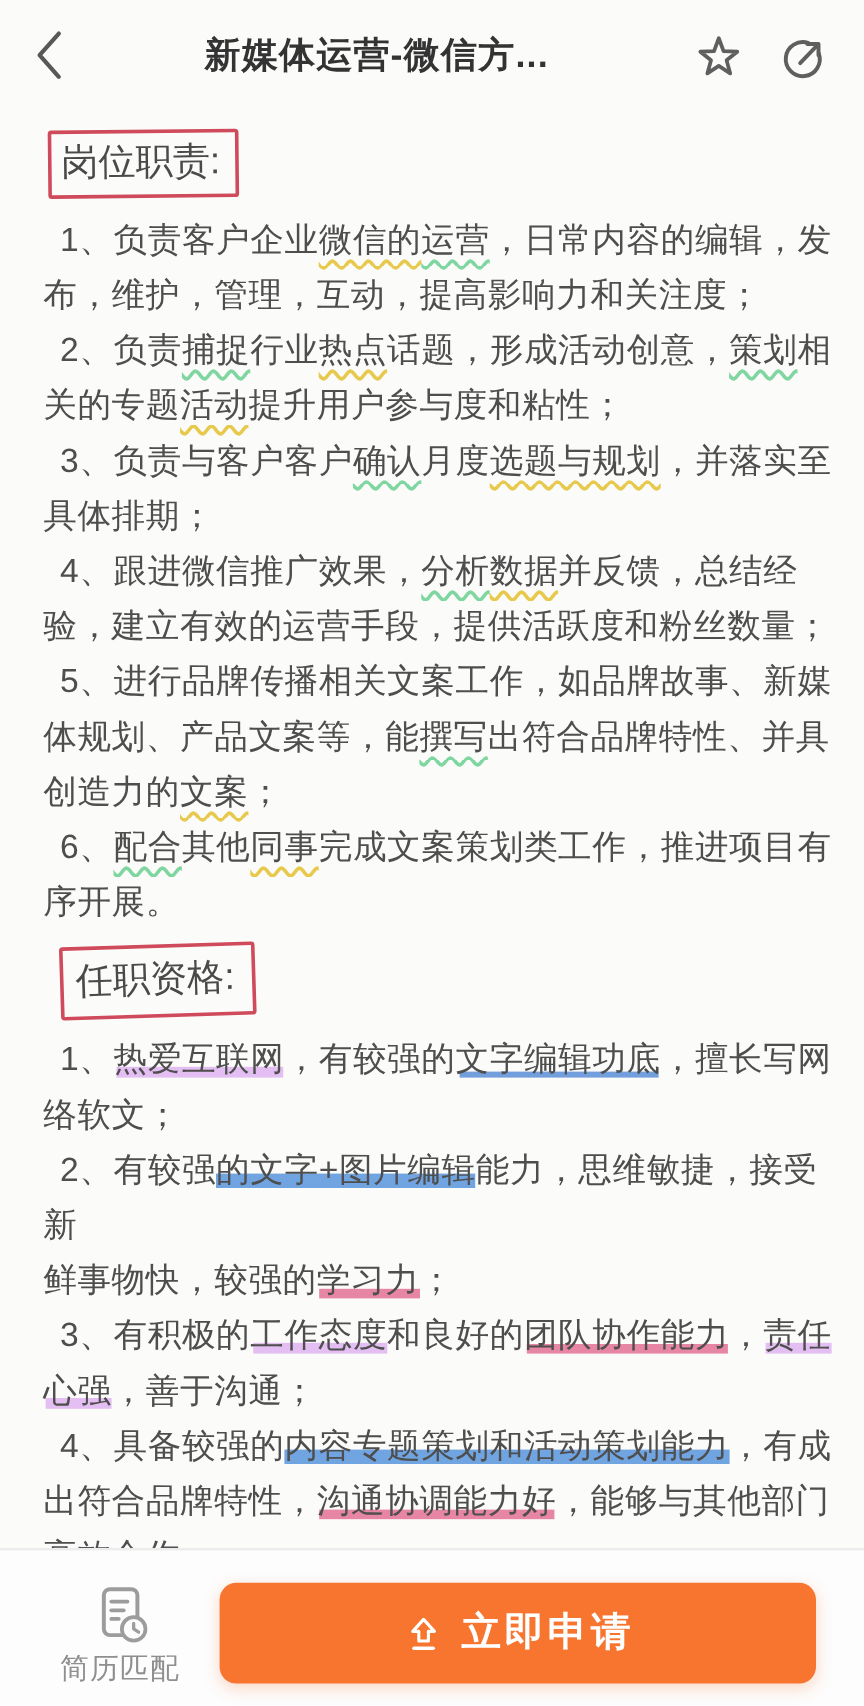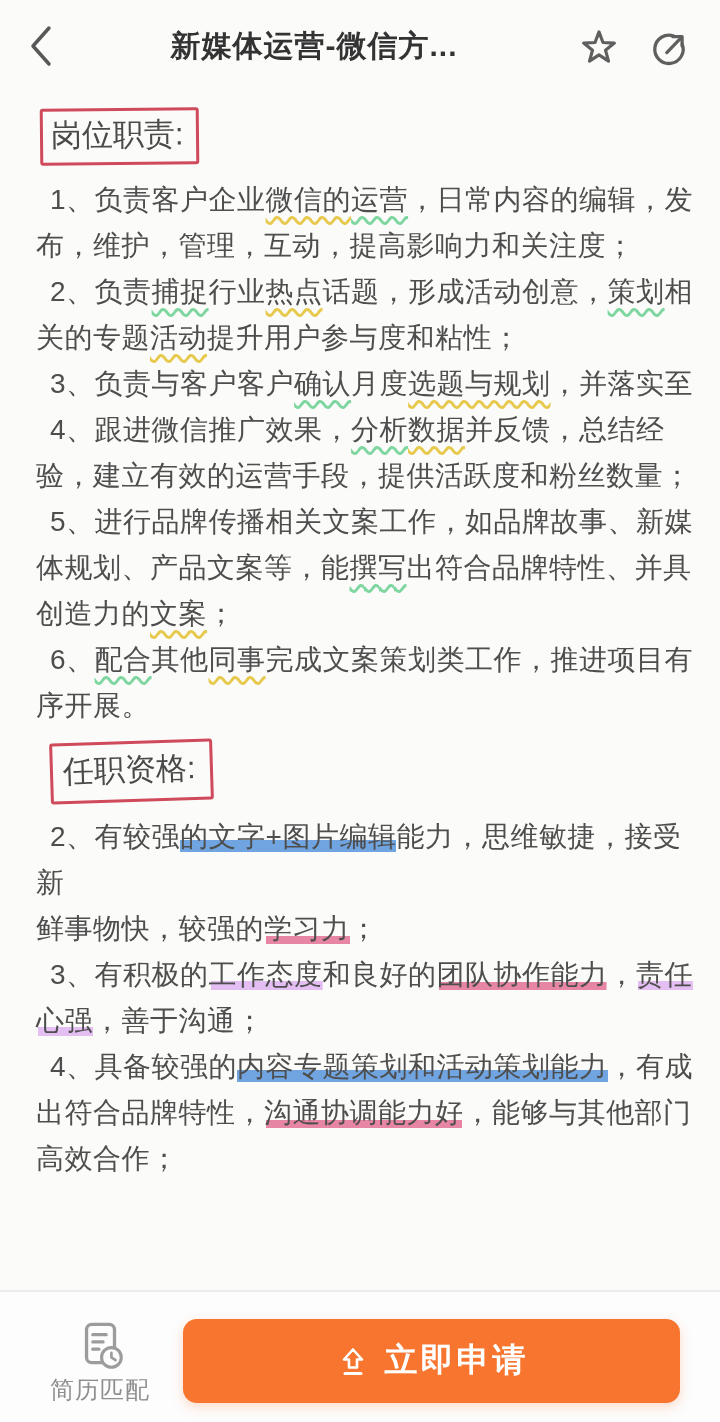--- a/index.html
+++ b/index.html
@@ -83,27 +83,28 @@
         <path d="M25.5 13.5 L34 13.5 L34 22" stroke="#5f5f5f" stroke-width="3" stroke-linecap="round" stroke-linejoin="round"></path>
       </svg>
     </div>
   </div>
 
   <div class="content" id="jd-content">
       <div class="jd-section sec1">
         <div class="jd-heading-row"><span class="jd-heading-box">岗位职责:</span></div>
         <p class="jd-item"><span class="seg">1、负责客户企业</span><span class="seg wy">微信的</span><span class="seg wg">运营</span><span class="seg">，日常内容的编辑，发</span><br><span class="seg">布，维护，管理，互动，提高影响力和关注度；</span></p>
         <p class="jd-item"><span class="seg">2、负责</span><span class="seg wg">捕捉</span><span class="seg">行业</span><span class="seg wy">热点</span><span class="seg">话题，形成活动创意，</span><span class="seg wg">策划</span><span class="seg">相</span><br><span class="seg">关的专题</span><span class="seg wy">活动</span><span class="seg">提升用户参与度和粘性；</span></p>
-        <p class="jd-item"><span class="seg">3、负责与客户客户</span><span class="seg wg">确认</span><span class="seg">月度</span><span class="seg wy">选题与规划</span><span class="seg">，并落实至</span><br></p>
+        <p class="jd-item"><span class="seg">3、负责与客户客户</span><span class="seg wg">确认</span><span class="seg">月度</span><span class="seg wy">选题与规划</span><span class="seg">，并落实至</span><br><span class="seg">具体排期；</span></p>
         <p class="jd-item"><span class="seg">4、跟进微信推广效果，</span><span class="seg wg">分析</span><span class="seg wy">数据</span><span class="seg">并反馈，总结经</span><br><span class="seg">验，建立有效的运营手段，提供活跃度和粉丝数量；</span></p>
         <p class="jd-item"><span class="seg">5、进行品牌传播相关文案工作，如品牌故事、新媒</span><br><span class="seg">体规划、产品文案等，能</span><span class="seg wg">撰写</span><span class="seg">出符合品牌特性、并具</span><br><span class="seg">创造力的</span><span class="seg wy">文案</span><span class="seg">；</span></p>
         <p class="jd-item"><span class="seg">6、</span><span class="seg wg">配合</span><span class="seg">其他</span><span class="seg wy">同事</span><span class="seg">完成文案策划类工作，推进项目有</span><br><span class="seg">序开展。</span></p>
       </div>
       <div class="jd-section sec2">
         <div class="jd-heading-row"><span class="jd-heading-box">任职资格:</span></div>
+        <p class="jd-item"><span class="seg">1、</span><span class="seg mp">热爱互联网</span><span class="seg">，有较强的</span><span class="seg pb">文字编辑功底</span><span class="seg">，擅长写网</span><br><span class="seg">络软文；</span></p>
         <p class="jd-item"><span class="seg">2、有较强</span><span class="seg mb">的文字+图片编辑</span><span class="seg">能力，思维敏捷，接受新</span><br><span class="seg">鲜事物快，较强的</span><span class="seg mk">学习力</span><span class="seg">；</span></p>
         <p class="jd-item"><span class="seg">3、有积极的</span><span class="seg mp">工作态度</span><span class="seg">和良好的</span><span class="seg mk">团队协作能力</span><span class="seg">，</span><span class="seg mp">责任</span><br><span class="seg mp">心强</span><span class="seg">，善于沟通；</span></p>
         <p class="jd-item"><span class="seg">4、具备较强的</span><span class="seg mb">内容专题策划和活动策划能力</span><span class="seg">，有成</span><br><span class="seg">出符合品牌特性，</span><span class="seg mk">沟通协调能力好</span><span class="seg">，能够与其他部门</span><br><span class="seg">高效合作；</span></p>
       </div>
     </div>
 
   <div class="footer">
     <div class="resume">
       <svg width="58" height="58" viewBox="0 0 56 56" fill="none">
         <rect x="15" y="8" width="27" height="37" rx="5" stroke="#9c9c9c" stroke-width="3.2"></rect>

